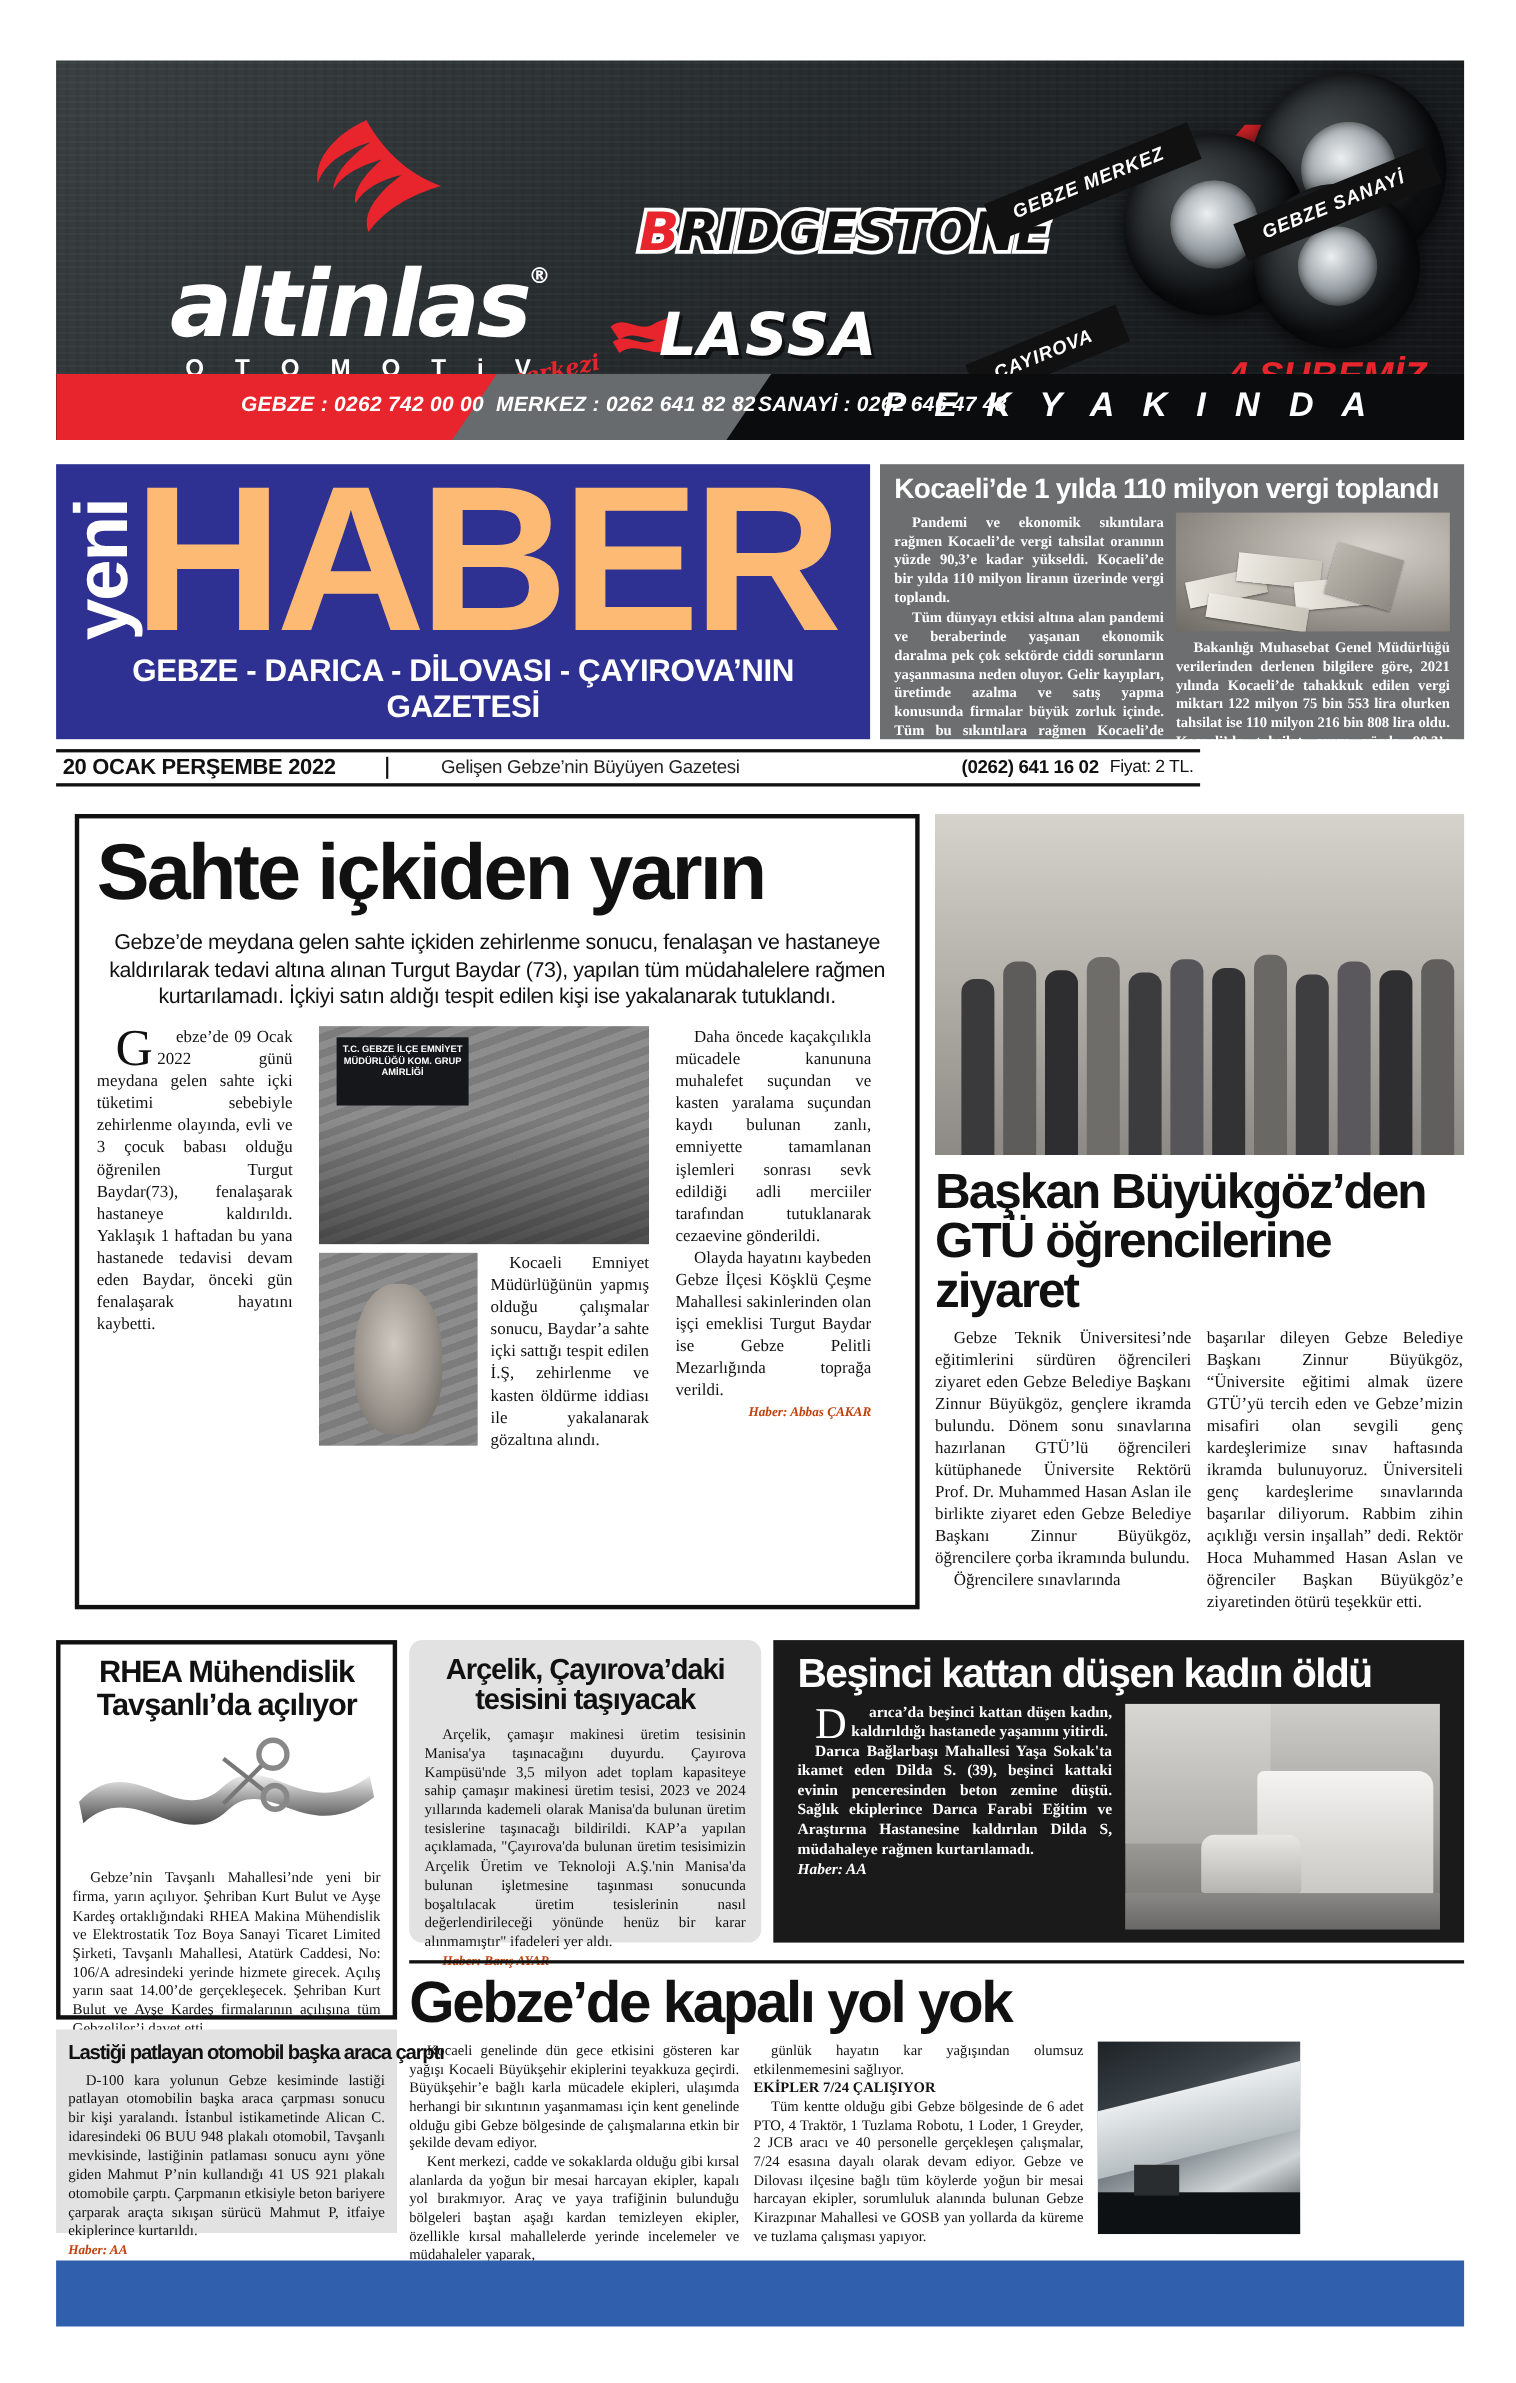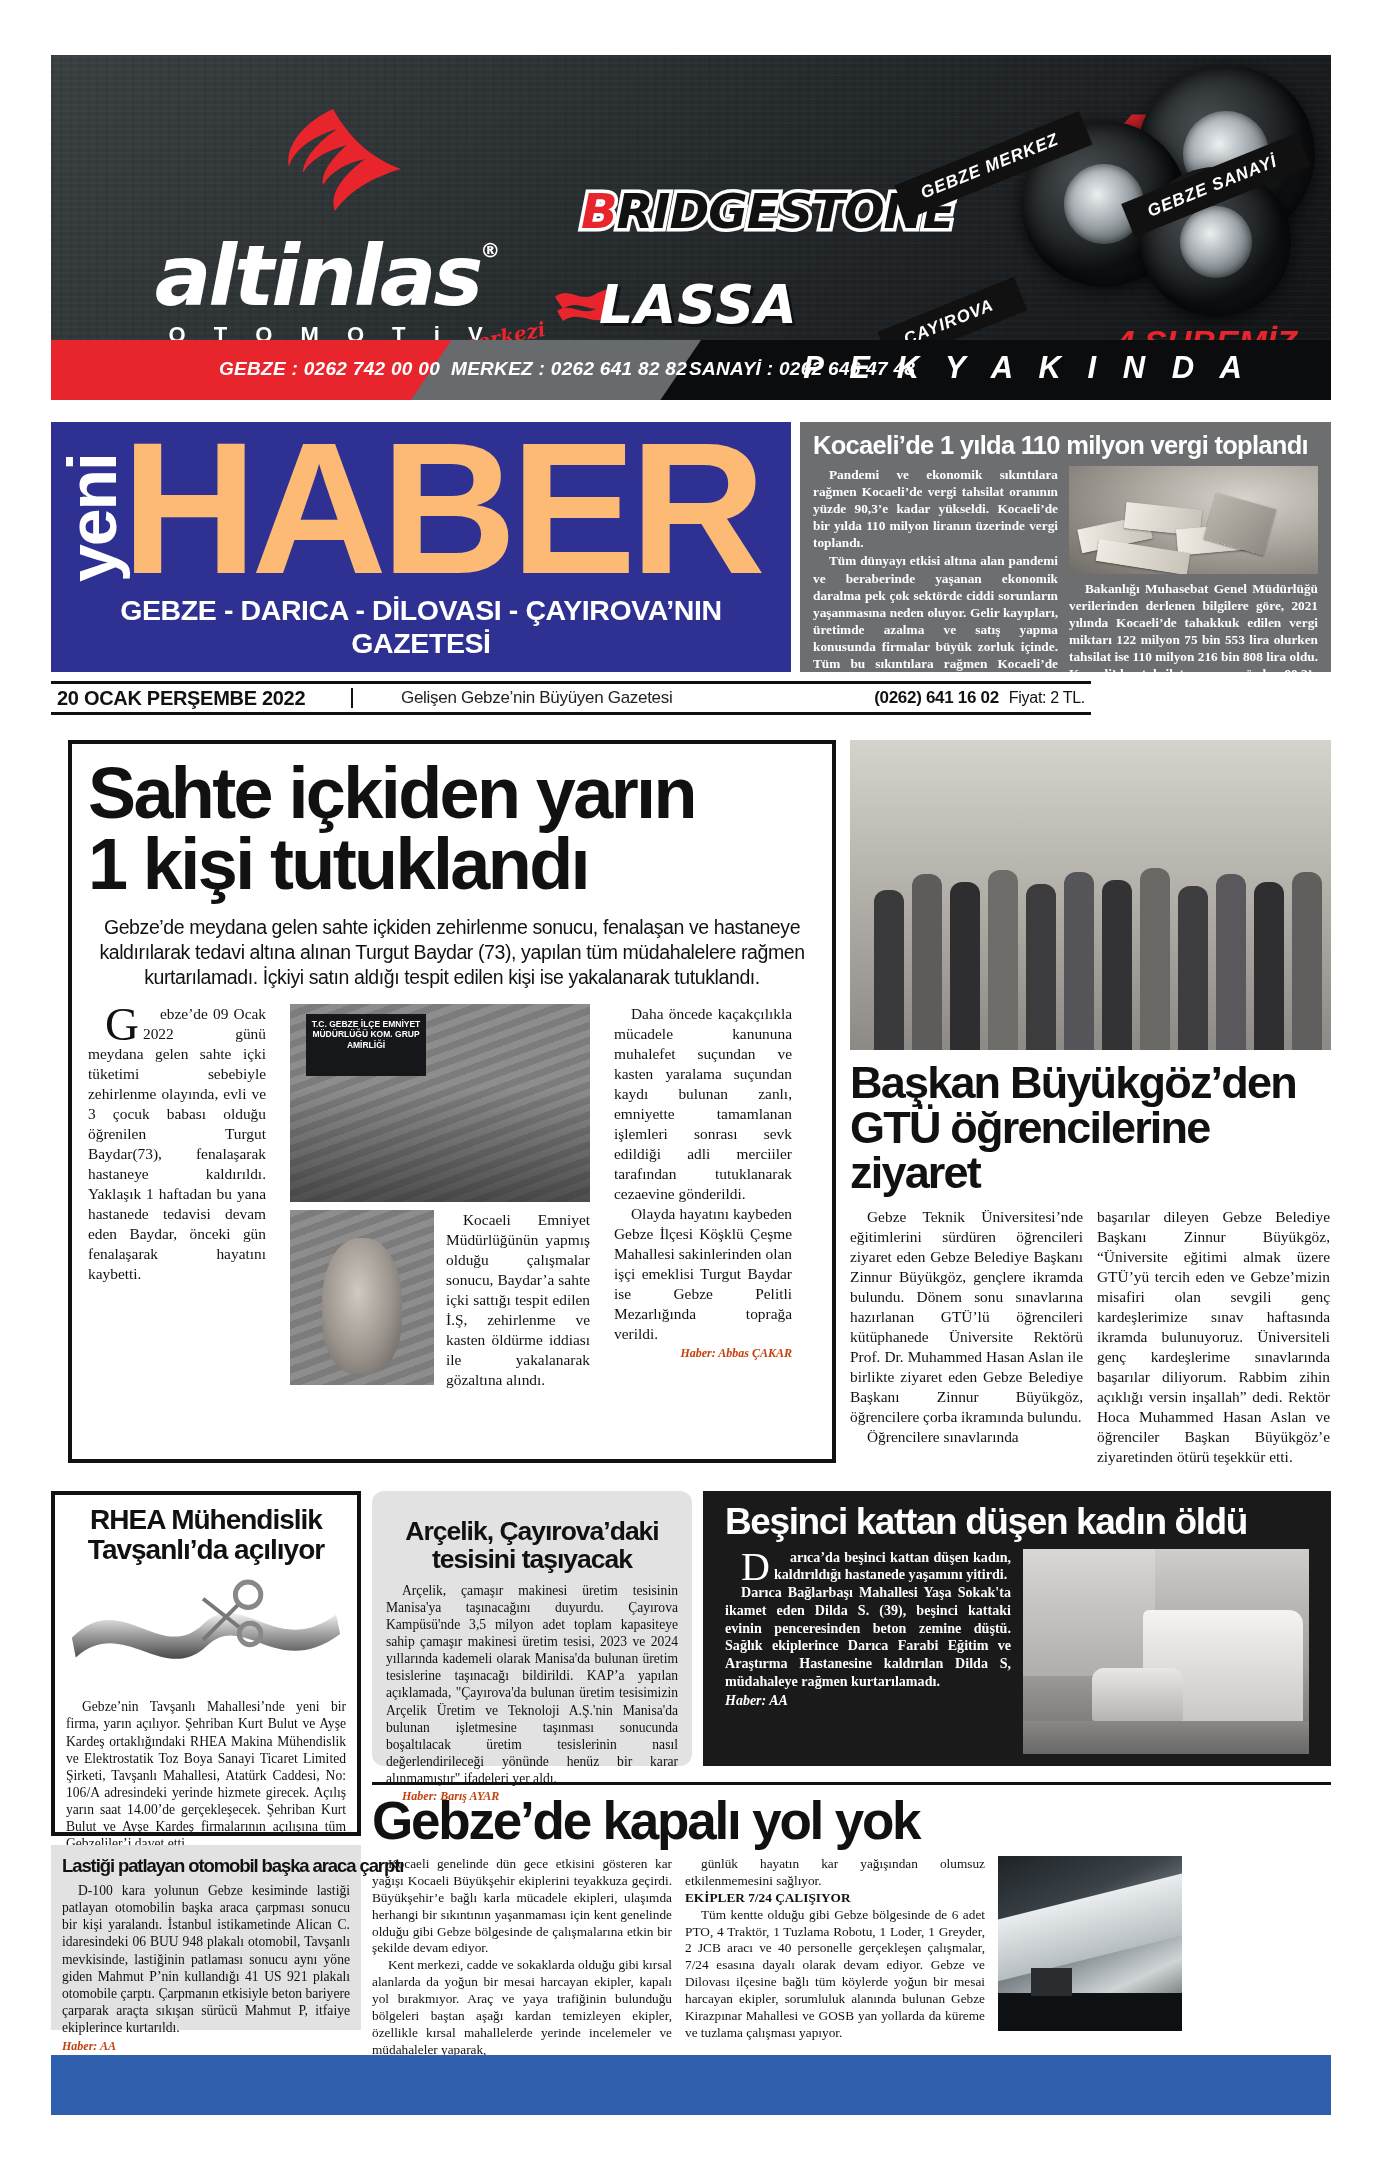--- a/index.html
+++ b/index.html
@@ -284,21 +284,21 @@
   }
   .ribbon { width:100%; height:128px; position:relative; margin:4px 0 2px; }
   .sm-p {
     font-family:"Liberation Serif", serif; font-size:13.6px; line-height:1.26;
     color:#111; text-indent:16px; text-align:justify;
   }
 
   
   .arcelik {
     position:absolute; left:372px; top:1491px; width:320px; height:275px;
-    background:#e2e2e2; border-radius:12px; padding:27px 14px;
+    background:#e2e2e2; border-radius:12px; padding:13px 14px;
   }
   .arcelik h3 {
     font-family:"Liberation Sans", sans-serif; font-weight:800; font-size:26.5px;
     line-height:1.05; letter-spacing:-1px; color:#111; text-align:center;
     margin-bottom:8px;
   }
 
   
   .besinci {
     position:absolute; left:703px; top:1491px; width:628px; height:275px;
@@ -455,21 +455,20 @@
   <div class="datebar">
     <div class="db-date">20 OCAK PERŞEMBE 2022</div>
     <div class="db-mid">Gelişen Gebze’nin Büyüyen Gazetesi</div>
     <div class="db-phone">(0262) 641 16 02</div>
     <div class="db-price">Fiyat: 2 TL.</div>
   </div>
 
   <div class="lead">
     <h1>
       <span>Sahte içkiden yarın</span><br>
-      <span>1 kişi tutuklandı</span>
     </h1>
     <div class="lead-sub">Gebze’de meydana gelen sahte içkiden zehirlenme sonucu, fenalaşan ve hastaneye kaldırılarak tedavi altına alınan Turgut Baydar (73), yapılan tüm müdahalelere rağmen kurtarılamadı. İçkiyi satın aldığı tespit edilen kişi ise yakalanarak tutuklandı.</div>
 
     <div class="lead-cols">
       <div class="lc">
         <p class="body-p dropcap">Gebze’de 09 Ocak 2022 günü meydana gelen sahte içki tüketimi sebebiyle zehirlenme olayında, evli ve 3 çocuk babası olduğu öğrenilen Turgut Baydar(73), fenalaşarak hastaneye kaldırıldı. Yaklaşık 1 haftadan bu yana hastanede tedavisi devam eden Baydar, önceki gün fenalaşarak hayatını kaybetti.</p>
       </div>
 
       <div class="lc wide">
         <div class="ph-gray ph-police">

